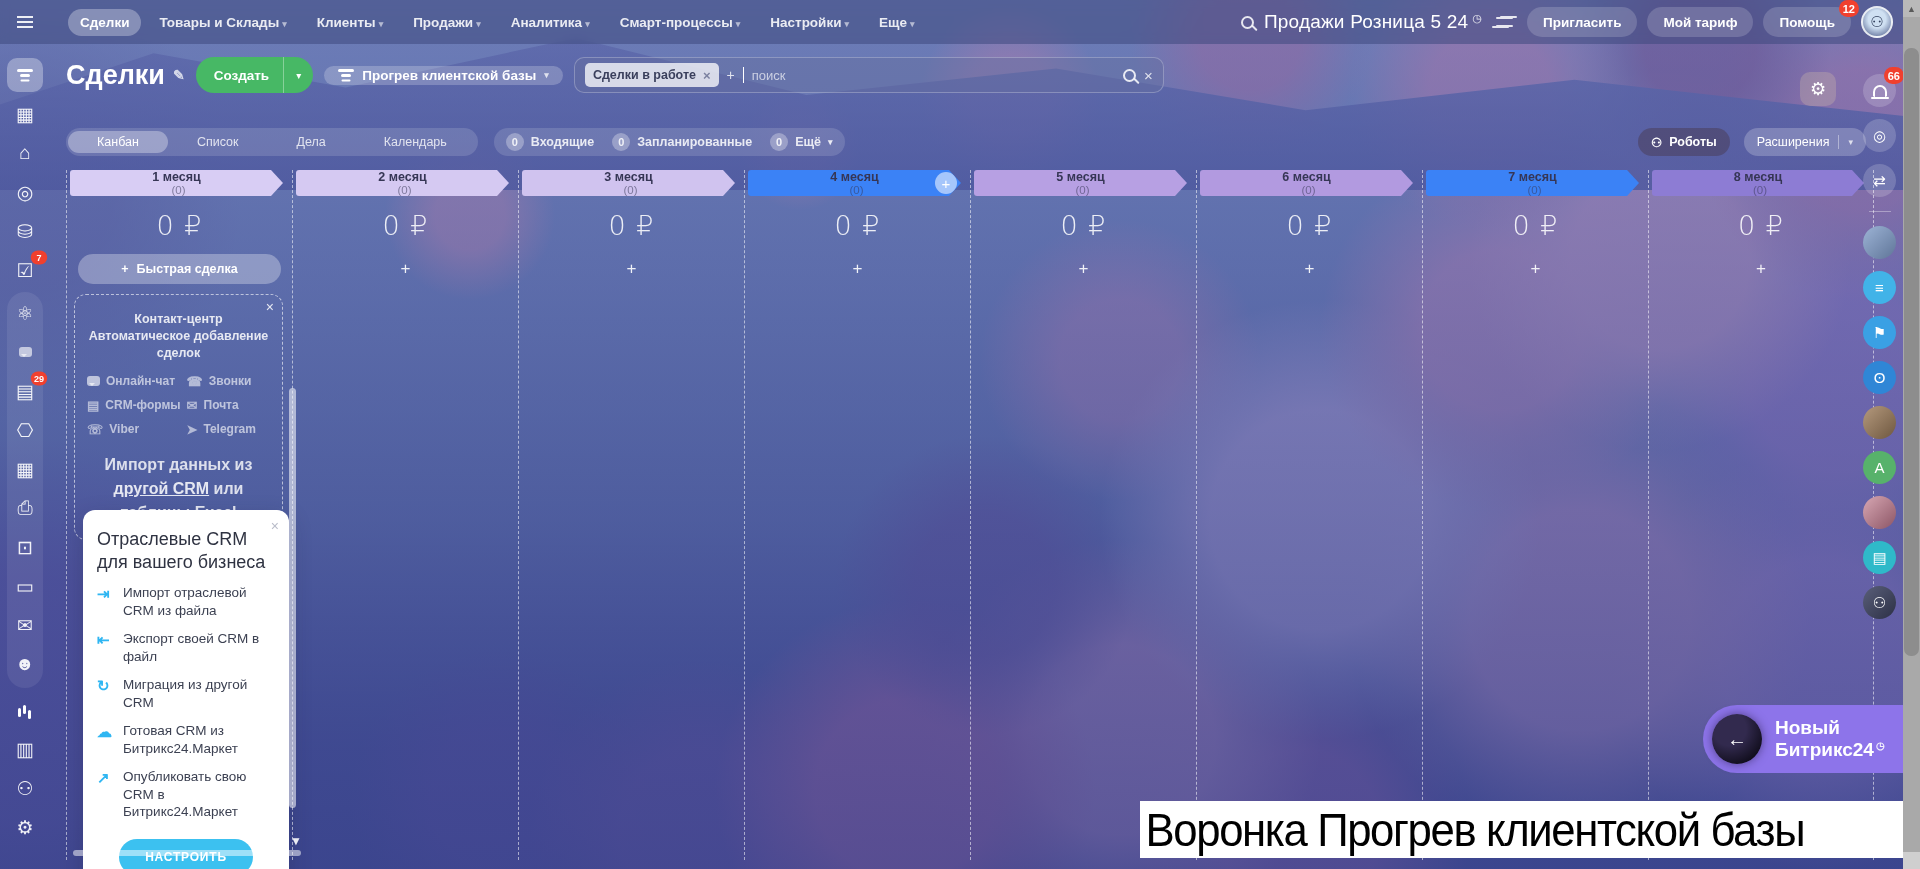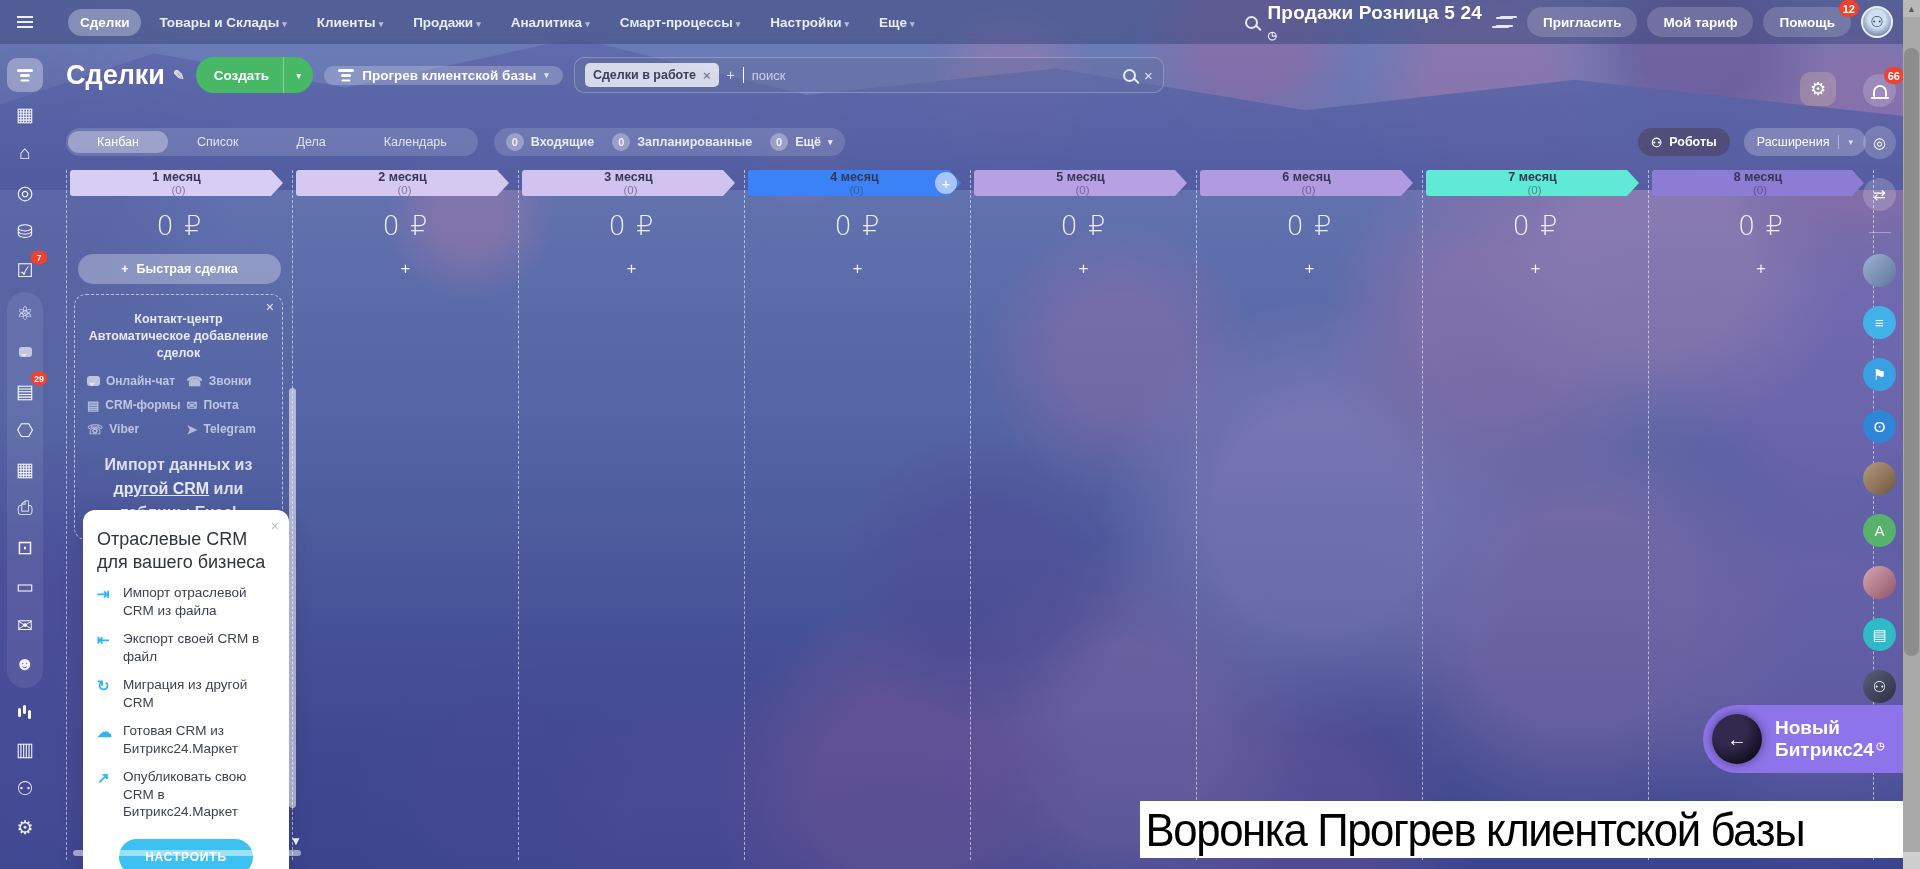--- a/index.html
+++ b/index.html
@@ -50,21 +50,21 @@
   .burger span::after { content:""; position:absolute; left:0; right:0; top:3px; height:2px; background:rgba(255,255,255,.9); }
   .menu { display:flex; align-items:center; gap:6px; margin-left:18px; }
   .menu-item { padding:6px 12px; border-radius:16px; font-size:13.5px; font-weight:700;
     color:rgba(255,255,255,.88); white-space:nowrap; cursor:pointer; }
   .menu-item.active { background:rgba(255,255,255,.3); color:#fff; }
   .menu-item .caret { font-size:9px; opacity:.65; margin-left:3px; }
   .topbar-right { margin-left:auto; display:flex; align-items:center; gap:10px; padding-right:10px; }
   .i-search { width:13px; height:13px; border:2px solid rgba(255,255,255,.85); border-radius:50%; position:relative; display:inline-block; }
   .i-search::after { content:""; position:absolute; width:7px; height:2px; background:rgba(255,255,255,.85);
     transform:rotate(45deg); right:-6px; bottom:-2px; border-radius:2px; }
-  .portal-title { font-size:19px; font-weight:700; letter-spacing:.2px; display:flex; align-items:center; gap:4px;flex-direction:column; }
+  .portal-title { font-size:19px; font-weight:400; letter-spacing:.2px; display:flex; align-items:center; gap:4px; }
   .portal-title .clock { font-size:11px; opacity:.85; align-self:flex-start; margin-top:1px; }
   .i-sliders { width:17px; height:12px; position:relative; display:inline-block; opacity:.85; margin:0 4px; }
   .i-sliders::before, .i-sliders::after { content:""; position:absolute; left:0; right:0; height:2px; background:#fff; border-radius:2px; }
   .i-sliders::before { top:1px; box-shadow:4px -1px 0 0 #fff; }
   .i-sliders::after { bottom:1px; box-shadow:-4px 1px 0 0 #fff; }
   .pill-btn { height:30px; padding:0 16px; border-radius:16px; background:rgba(255,255,255,.17);
     display:flex; align-items:center; font-size:13.5px; font-weight:700; color:#fff; cursor:pointer; position:relative; white-space:nowrap; }
   .badge { position:absolute; top:-7px; right:-8px; min-width:20px; height:17px; border-radius:9px;
     background:#f0402e; color:#fff; font-size:11px; font-weight:700; display:flex; align-items:center; justify-content:center; padding:0 4px; }
   .avatar-top { width:32px; height:32px; border-radius:50%; background:radial-gradient(circle at 50% 40%,#cfe0f2 0 40%,#7d8db0 75%);
@@ -160,21 +160,21 @@
   .crm-item { display:flex; gap:10px; font-size:13.5px; color:#3c4152; line-height:1.3; margin-top:11px; cursor:pointer; }
   .crm-item .ic { color:#2fb6f2; font-size:15px; font-weight:700; flex:0 0 16px; }
   .crm-btn { display:block; margin:18px auto 0; background:#3cc1f0; border:none; color:#fff; font-weight:700;
     font-size:12px; letter-spacing:.8px; padding:11px 26px; border-radius:20px; cursor:pointer; font-family:inherit; }
 
   .col-scroll-v { position:absolute; right:-4px; top:218px; width:7px; height:420px; border-radius:4px; background:rgba(255,255,255,.55); }
   .col-scroll-h { position:absolute; left:6px; bottom:4px; width:228px; height:6px; border-radius:3px; background:rgba(255,255,255,.5); }
   .col-down { position:absolute; right:-10px; bottom:12px; color:rgba(255,255,255,.9); font-size:12px; cursor:pointer; }
 
   
-  .dock { position:absolute; right:24px; top:74px; z-index:22; display:flex; flex-direction:column; align-items:center; gap:19px; }
+  .dock { position:absolute; right:24px; top:74px; z-index:22; display:flex; flex-direction:column; align-items:center; gap:12px; }
   .dock-item { width:33px; height:33px; border-radius:50%; display:flex; align-items:center; justify-content:center;
     color:#fff; font-size:15px; cursor:pointer; position:relative; background:rgba(255,255,255,.18); flex:0 0 auto; }
   .dock-divider { width:22px; height:1px; background:rgba(255,255,255,.35); margin:2px 0; }
   .i-bell { width:14px; height:12px; border:2px solid #fff; border-bottom:none; border-radius:8px 8px 2px 2px; position:relative; }
   .i-bell::after { content:""; position:absolute; left:-4px; bottom:-2px; width:18px; height:2px; background:#fff; border-radius:2px; }
 
   
   .promo { position:absolute; left:1703px; top:705px; width:217px; height:68px; z-index:40;
     background:#8d74ea; border-radius:34px 0 0 34px; display:flex; align-items:center; padding-left:9px; gap:13px; cursor:pointer; }
   .promo-circle { width:50px; height:50px; border-radius:50%; background:radial-gradient(circle at 35% 30%,#322a4e 0 35%,#0f0c1a 80%);
@@ -462,21 +462,21 @@
       </div>
       <div class="col">
         <div class="col-head" style="background: rgb(178, 154, 224);">
           <span class="col-label">6 месяц</span>
           <span class="col-count">(0)</span>
         </div>
         <div class="col-sum">0 ₽</div>
         <div class="col-add">+</div>
       </div>
       <div class="col">
-        <div class="col-head" style="background: #5eead4; justify-content: space-between;">
+        <div class="col-head" style="background: #3b82f6; justify-content: space-between;">
           <span class="col-label">7 месяц</span>
           <span class="col-count">(0)</span>
         </div>
         <div class="col-sum">0 ₽</div>
         <div class="col-add">+</div>
       </div>
       <div class="col">
         <div class="col-head" style="background: rgb(141, 124, 212);">
           <span class="col-label">8 месяц</span>
           <span class="col-count">(0)</span>

